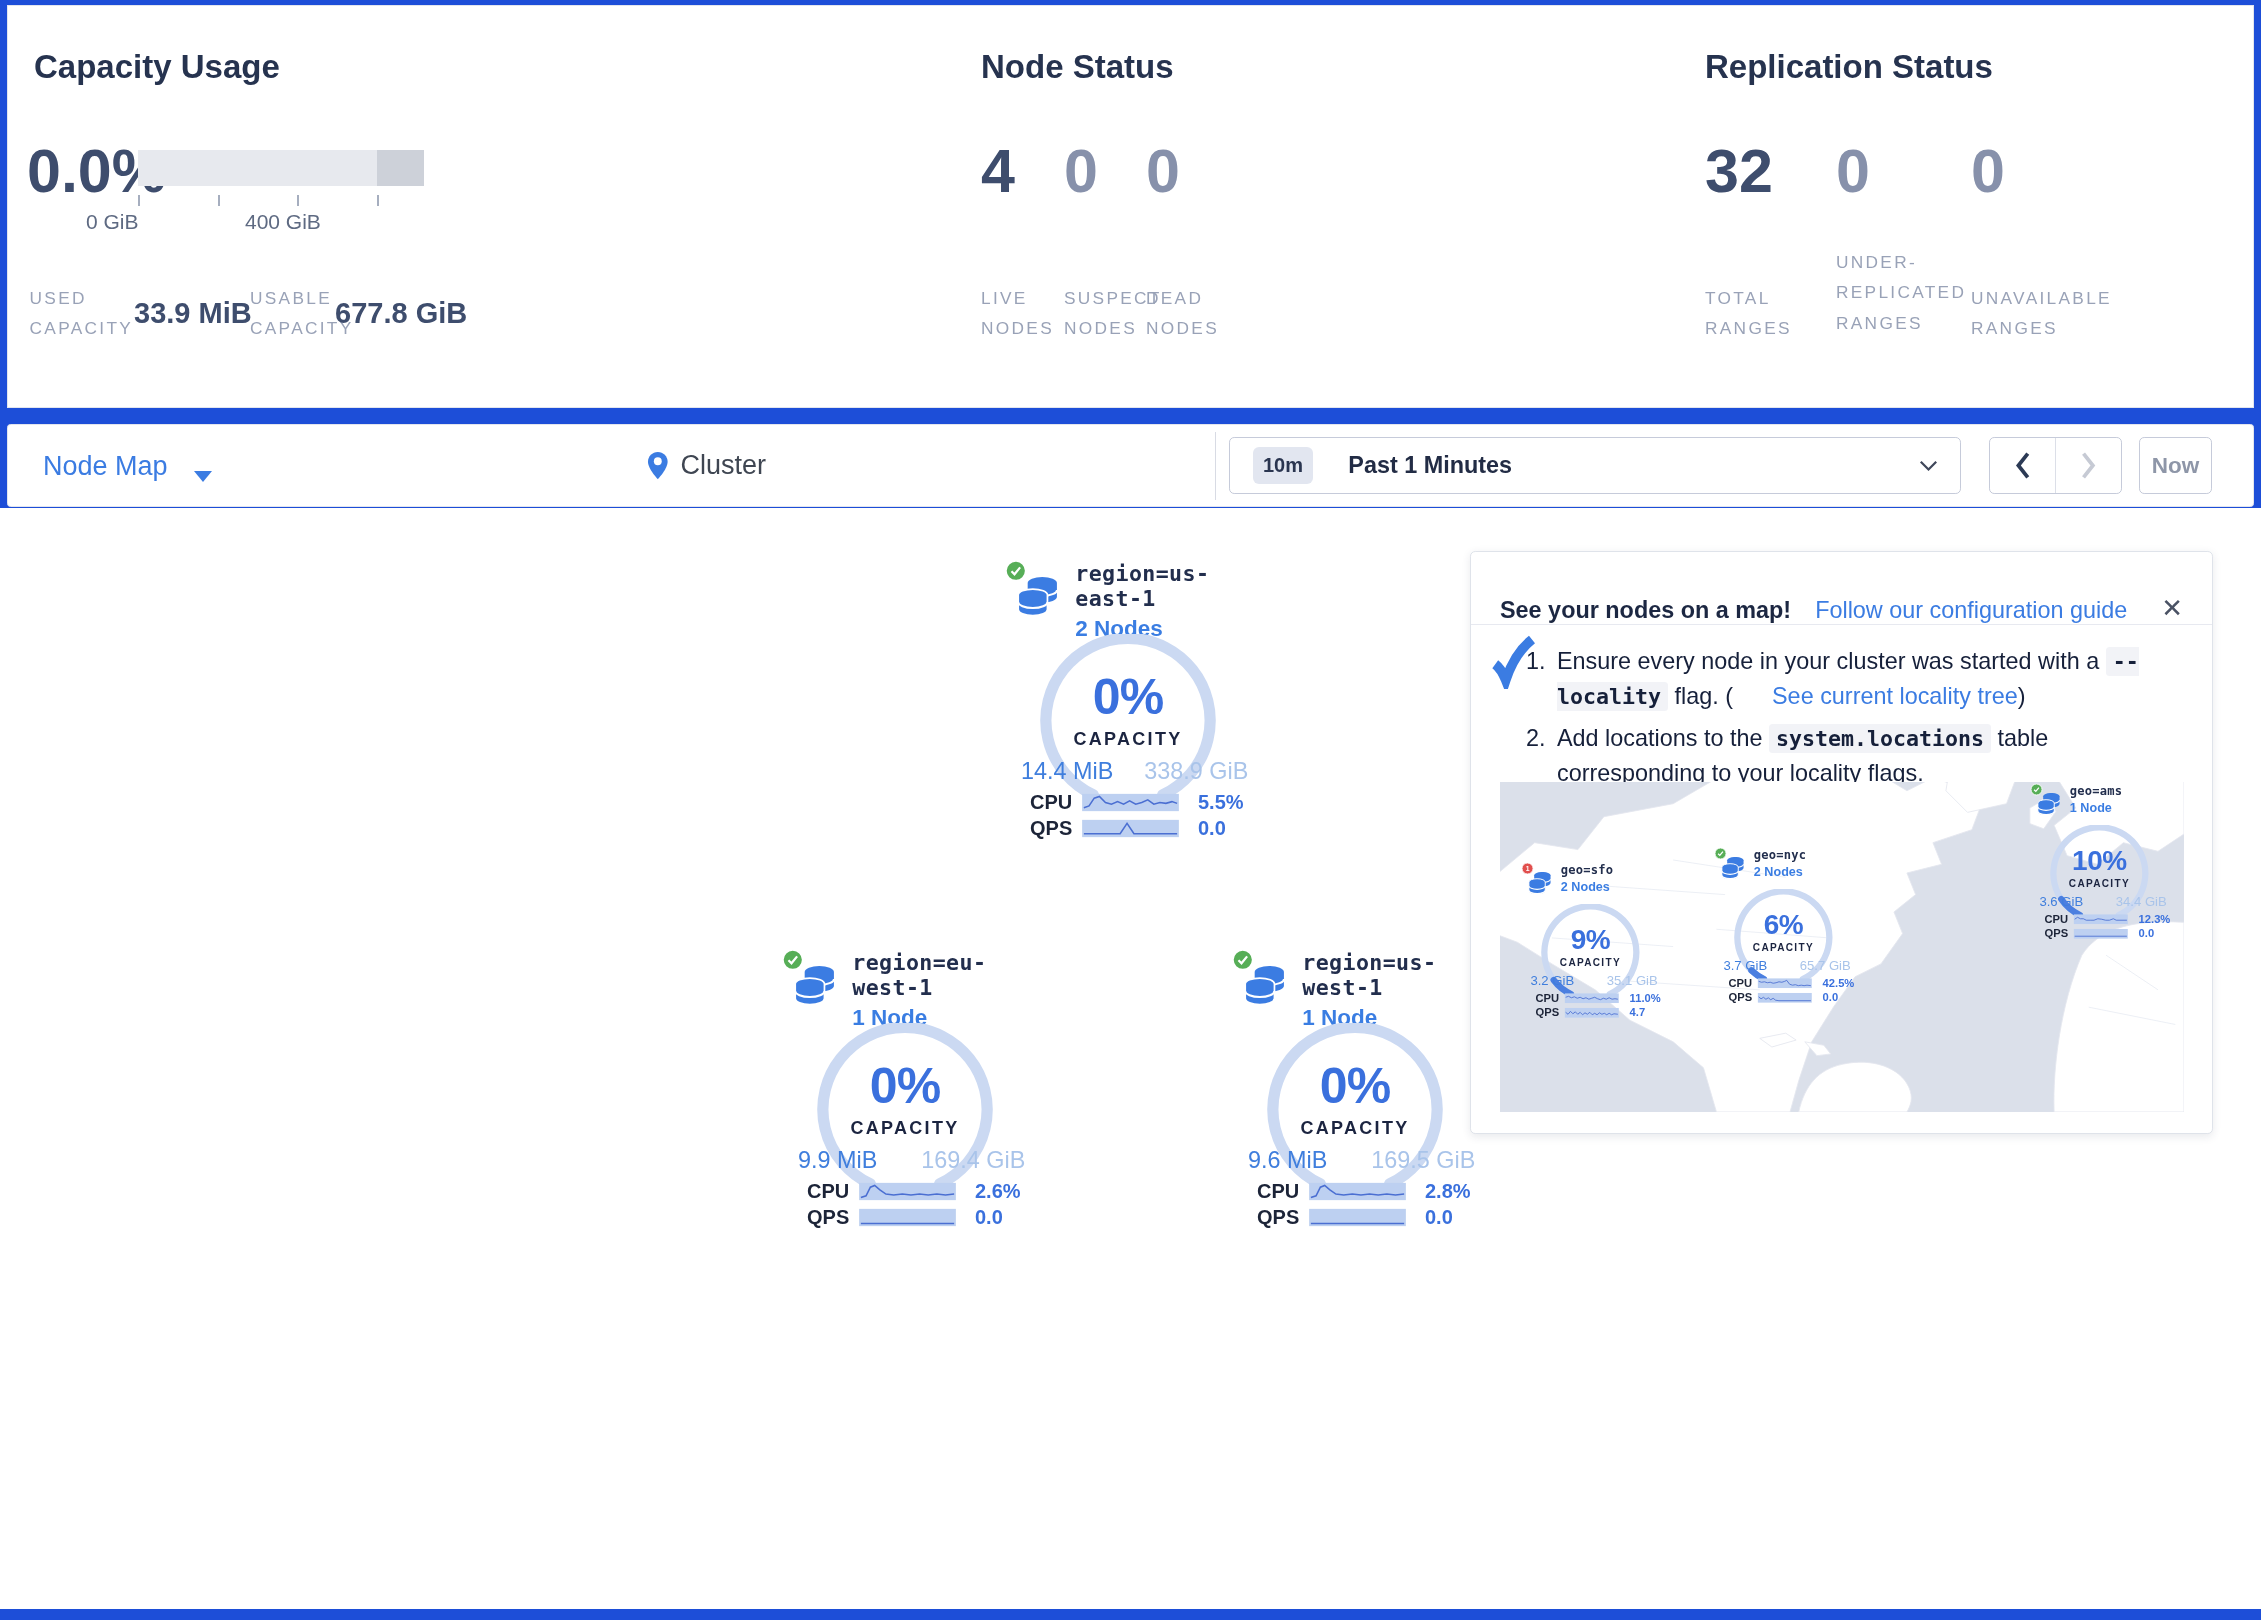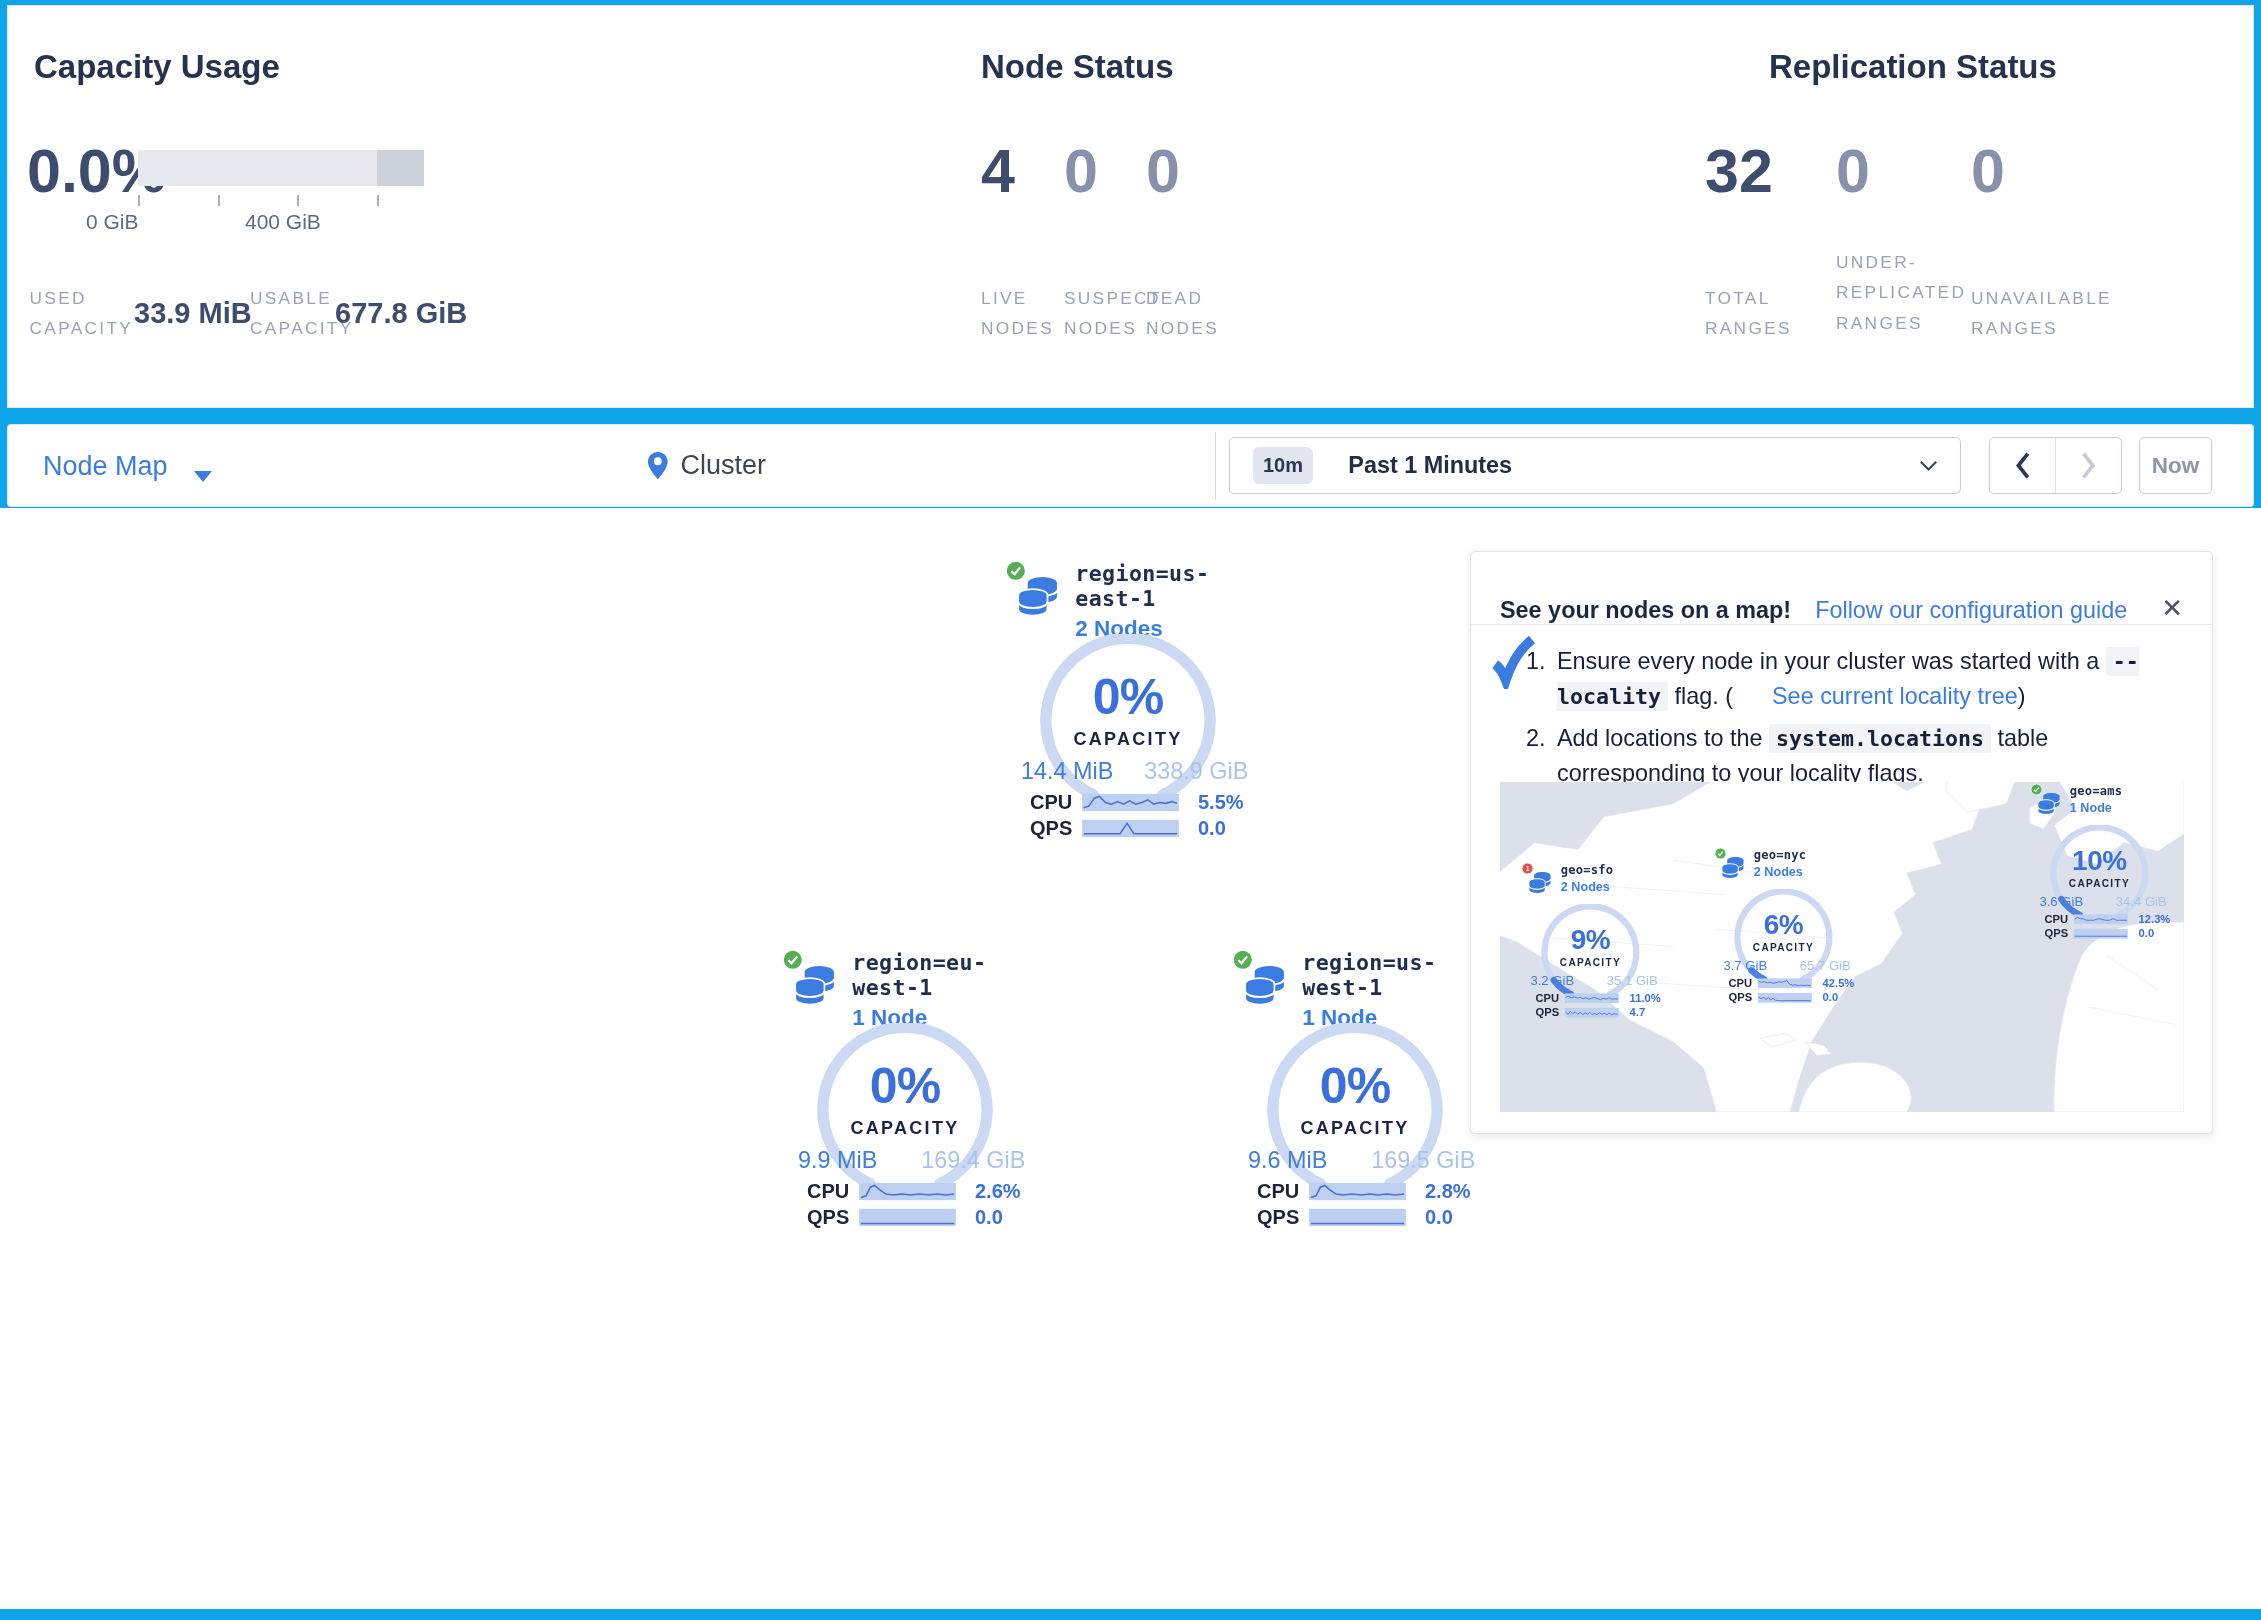--- a/index.html
+++ b/index.html
@@ -1,17 +1,17 @@
 <!DOCTYPE html>
 <html style="font-size:14px"><head>
 <meta charset="utf-8">
 <style>
   * { margin:0; padding:0; box-sizing:border-box; }
   body { background:#edeff5; font-family:"Liberation Sans",sans-serif; }
-  .screen { position:relative; width:2261px; height:1621px; background:#0ea5e9; overflow:hidden;padding-left:40px; }
+  .screen { position:relative; width:2261px; height:1621px; background:#1d4ed8; overflow:hidden;padding-left:40px; }
 
   .card { position:absolute; background:#fff; border:0.9px solid #e2e5ee; }
   .stats-card { left:7px; top:5.2px; width:2247px; height:403px; }
   .toolbar { left:7px; top:424px; width:2247px; height:83px; border-radius:3.5px; }
   .content { position:absolute; left:0; top:508px; width:2261px; height:1101px; background:#fff; }
 
   
   .sec-title { position:absolute; font-size:33px; font-weight:700; color:#26334f; top:42px; }
   .bignum { position:absolute; top:135px; font-size:61px; font-weight:700; color:#3e4d6d; line-height:1; }
   .bignum.muted { color:#8791ab; }
@@ -102,21 +102,21 @@
     <div class="capvalue" style="left:327px">677.8 GiB</div>
 
     <div class="sec-title" style="left:973px">Node Status</div>
     <div class="bignum" style="left:973px">4</div>
     <div class="bignum muted" style="left:1056px">0</div>
     <div class="bignum muted" style="left:1138px">0</div>
     <div class="statlabel" style="left:973px;width:95px">LIVE NODES</div>
     <div class="statlabel" style="left:1056px;width:104px">SUSPECT NODES</div>
     <div class="statlabel" style="left:1138px;width:95px">DEAD NODES</div>
 
-    <div class="sec-title" style="left:1761px">Replication Status</div>
+    <div class="sec-title" style="left:1697px">Replication Status</div>
     <div class="bignum" style="left:1697px">32</div>
     <div class="bignum muted" style="left:1828px">0</div>
     <div class="bignum muted" style="left:1963px">0</div>
     <div class="statlabel" style="left:1697px;width:104px">TOTAL RANGES</div>
     <div class="statlabel up" style="left:1828px;width:143px">UNDER-REPLICATED RANGES</div>
     <div class="statlabel" style="left:1963px;width:173px">UNAVAILABLE RANGES</div>
   </div>
 
   <div class="card toolbar">
     <div class="viewsel">

